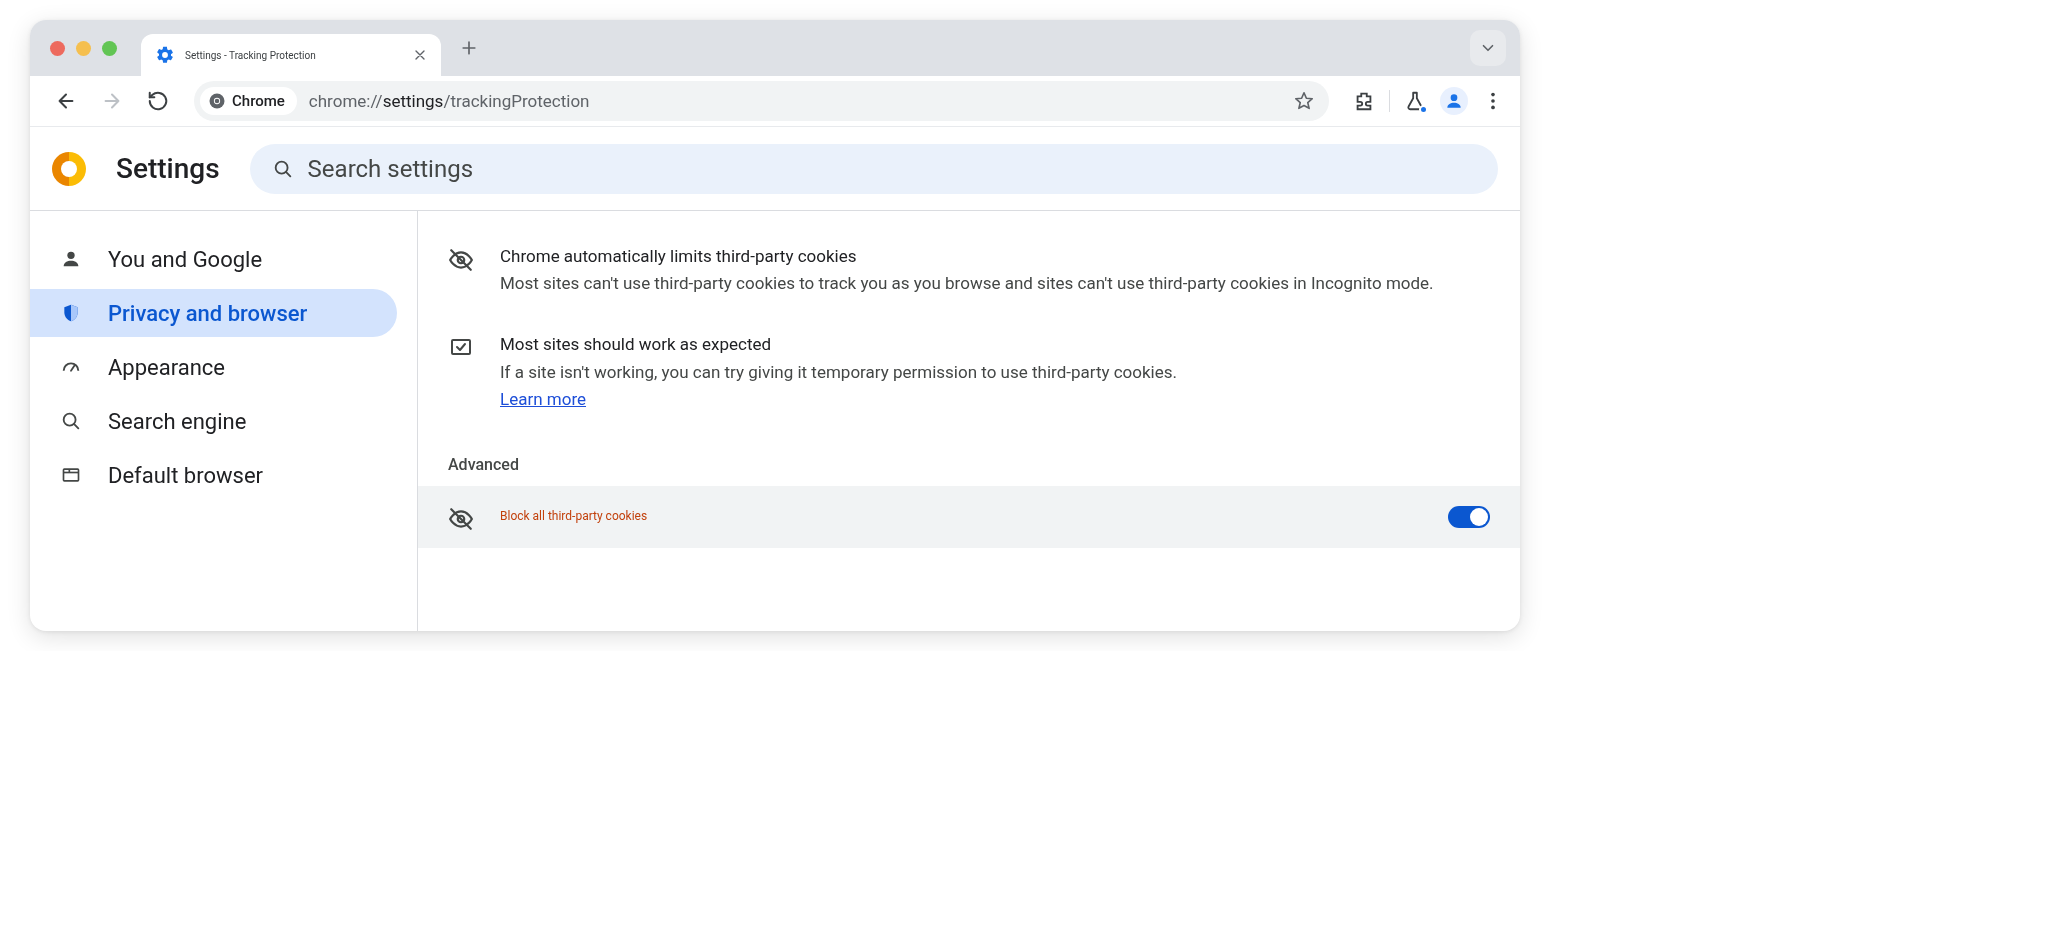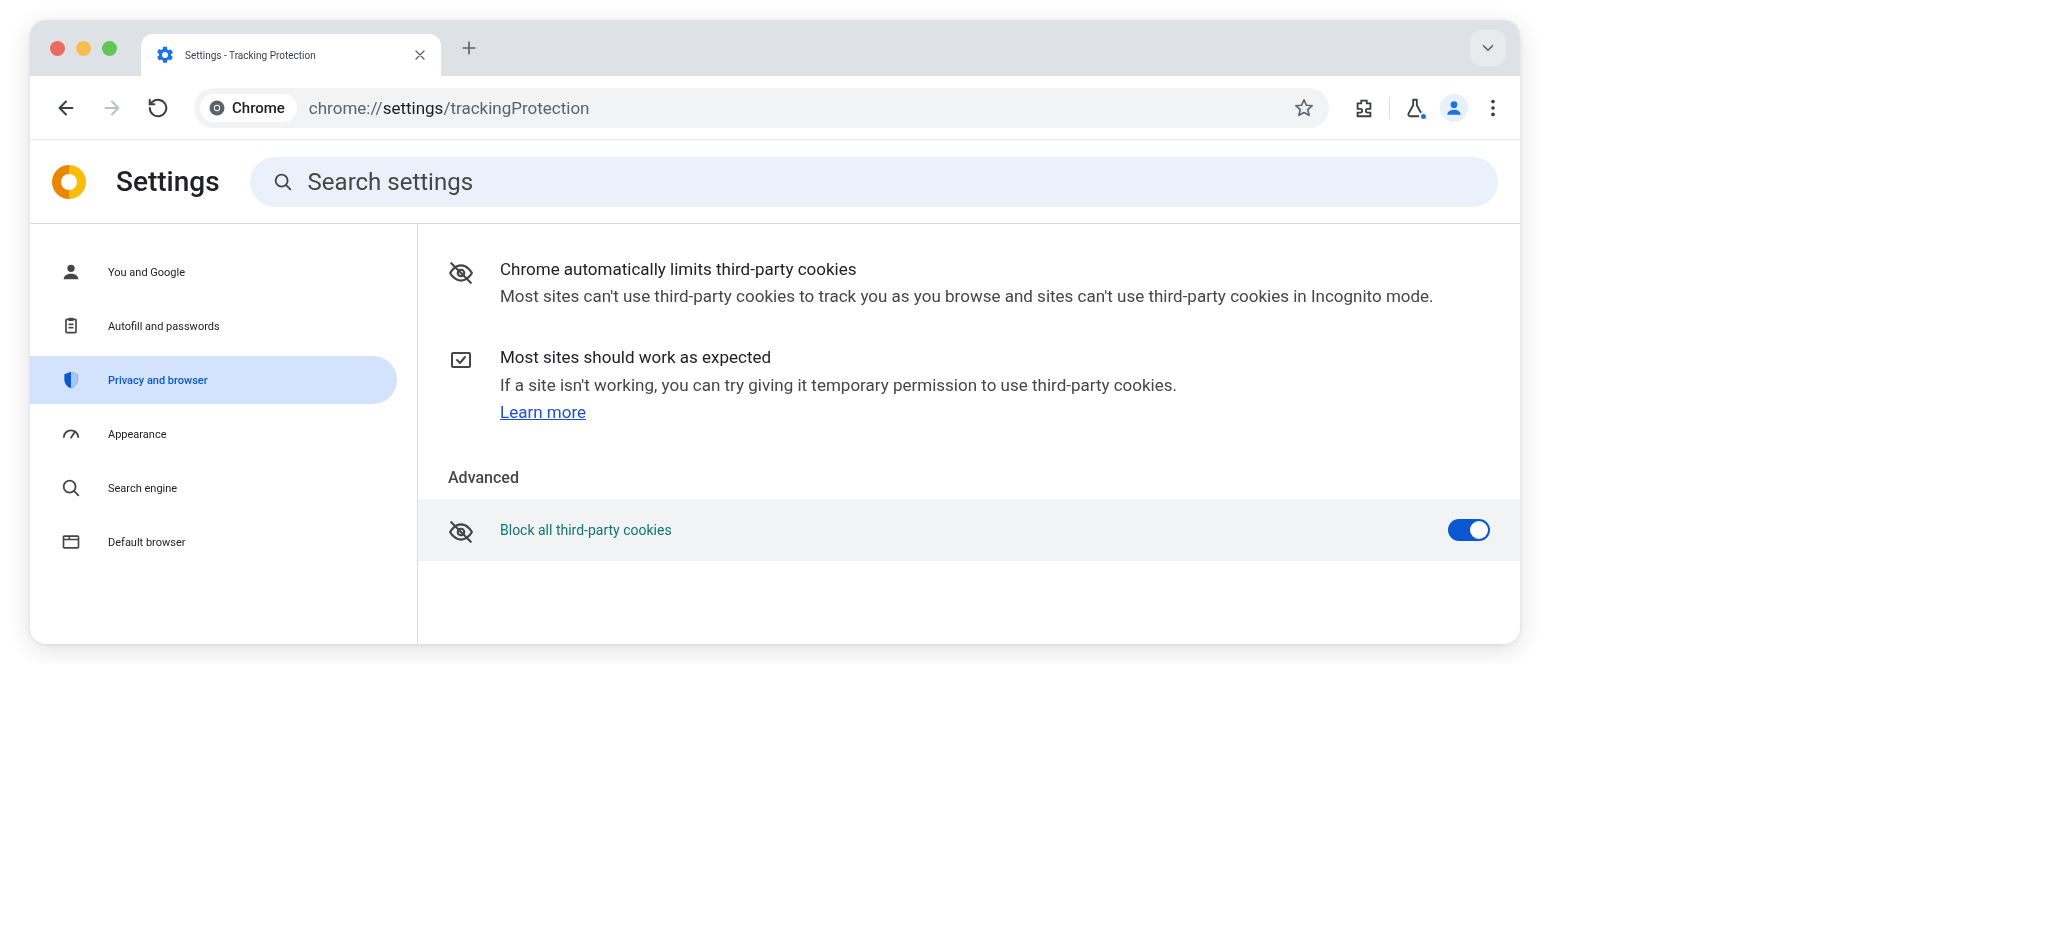--- a/index.html
+++ b/index.html
@@ -61,21 +61,21 @@
   }
   .dropdown-btn {
     width: 36px; height: 36px; border-radius: 10px;
     background: #e8eaed;
     display:flex; align-items:center; justify-content:center;
     color:#5f6368;
     position:absolute; right:14px; top:10px;
   }
   
   .toolbar {
-    height: 64px;
+    height: 51px;
     background: #fff;
     display:flex;
     align-items:center;
     padding: 0 16px;
     gap: 6px;
     border-bottom: 1px solid #e8eaed;
   }
   .nav-btn {
     width: 40px; height: 40px;
     display:flex; align-items:center; justify-content:center;
@@ -154,21 +154,21 @@
     padding: 18px 10px 0 10px;
     border-right: 1px solid #dadce0;
     overflow:hidden;
   }
   .side-item {
     display:flex;
     align-items:center;
     height: 48px;
     padding: 0 20px;
     gap: 26px;
-    font-size: 11px;
+    font-size: 22px;
     color:#202124;
     border-radius: 0 24px 24px 0;
     margin: 6px 10px 6px -10px;
     padding-left: 30px;
   }
   .side-item.active {
     background:#d3e3fd;
     color:#0b57d0;
     font-weight:500;
   }
@@ -190,21 +190,21 @@
   .row-body .sub { color:#444746; }
   .link { color:#1d4ed8; text-decoration: underline; }
   .section-label { font-size:16px; color:#444746; padding: 18px 30px 12px 30px; font-weight:500;}
   .adv-row {
     background:#f1f3f4;
     display:flex;
     align-items:center;
     padding: 16px 30px;
     gap: 26px;
   }
-  .adv-row .row-body .title { font-size:14px; color:#0f766e;}
+  .adv-row .row-body .title { font-size:12px; color:#c2410c;}
   .adv-row .row-body .sub { font-size:16px; color:#444746;}
   .toggle {
     width: 42px; height:22px; border-radius: 11px;
     background:#0b57d0; position:relative; flex-shrink:0;
   }
   .toggle::after{
     content:""; position:absolute; right:2px; top:2px;
     width:18px; height:18px; border-radius:50%; background:#fff;
   }
   svg { display:block; }
@@ -327,31 +327,20 @@
     <div class="sidebar">
       <div class="side-item">
         <span class="s-icon">
             <svg viewBox="0 0 24 24" width="22" height="22">
               <circle cx="12" cy="8" r="4" fill="#444746"></circle>
               <path fill="#444746" d="M4 20c0-4 4-6 8-6s8 2 8 6z"></path>
             </svg>
           </span>
         <span>You and Google</span>
       </div>
-      <div class="side-item">
-        <span class="s-icon">
-            <svg viewBox="0 0 24 24" width="20" height="20">
-              <rect x="6" y="4" width="12" height="16" rx="1" fill="none" stroke="#444746" stroke-width="2"></rect>
-              <rect x="9" y="2" width="6" height="4" rx="1" fill="#444746"></rect>
-              <line x1="9" y1="10" x2="15" y2="10" stroke="#444746" stroke-width="2"></line>
-              <line x1="9" y1="14" x2="15" y2="14" stroke="#444746" stroke-width="2"></line>
-            </svg>
-          </span>
-        <span>Autofill and passwords</span>
-      </div>
       <div class="side-item active">
         <span class="s-icon">
             <svg viewBox="0 0 24 24" width="20" height="20">
               <path fill="#0b57d0" d="M12 2l8 3v6c0 5-3.4 9.4-8 11-4.6-1.6-8-6-8-11V5z"></path>
               <path fill="#a8c7fa" d="M12 2v20c4.6-1.6 8-6 8-11V5z"></path>
             </svg>
           </span>
         <span>Privacy and browser</span>
       </div>
       <div class="side-item">

